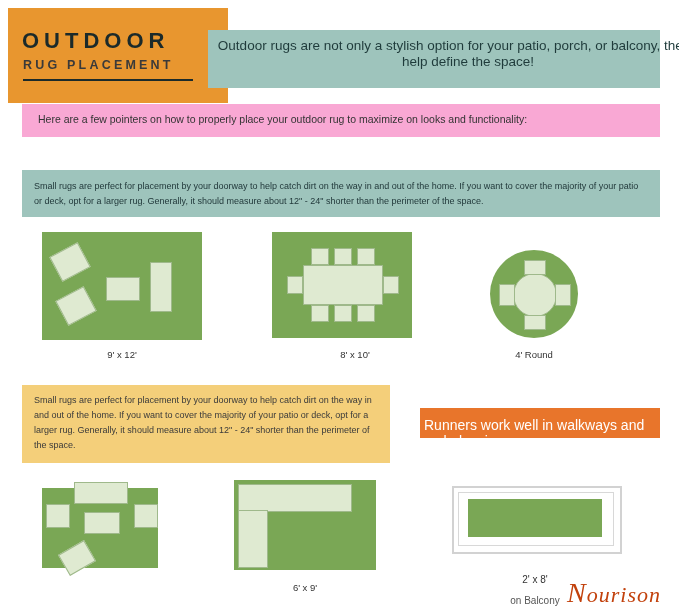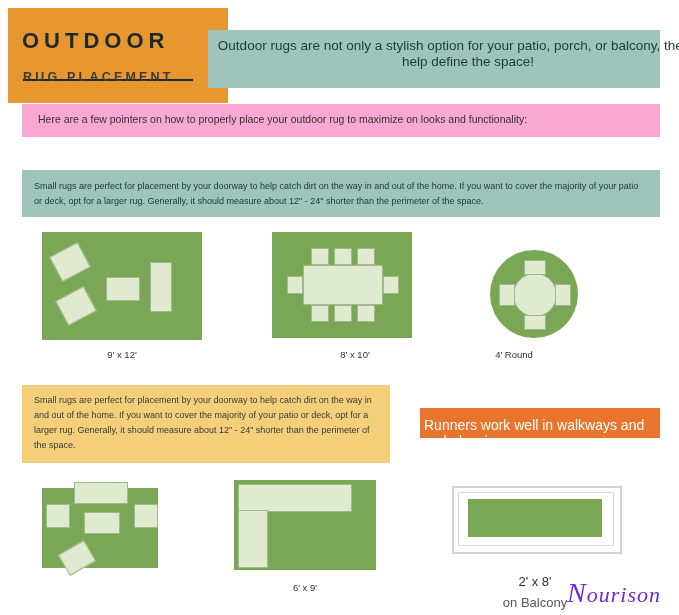--- a/index.html
+++ b/index.html
@@ -15,21 +15,21 @@
   
   .orange-block{
     position:absolute;left:8px;top:8px;width:220px;height:95px;
     background:#e8962f;
   }
   .title-main{
     position:absolute;left:22px;top:28px;
     font-size:22px;font-weight:bold;letter-spacing:5px;color:#1b2a2a;
   }
   .title-sub{
-    position:absolute;left:23px;top:70px;
+    position:absolute;left:23px;top:58px;
     font-size:12.5px;font-weight:bold;letter-spacing:3.2px;color:#3a3a3a;
   }
   .title-rule{
     position:absolute;left:23px;top:79px;width:170px;height:2px;background:#1b2a2a;
   }
 
   .teal-banner{
     position:absolute;left:208px;top:30px;width:452px;height:58px;
     background:#9ec4bc;
   }
@@ -70,21 +70,21 @@
     background:#e8752b;
   }
   .note-runner .txt{
     position:absolute;left:4px;top:9px;color:#ffffff;font-size:14px;
   }
 
   
   .fig-label{
     position:absolute;text-align:center;font-size:9.5px;color:#333;
   }
-  .fig-label.small{font-size:13px;text-align:center;}
+  .fig-label.small{font-size:10px;text-align:center;}
   .sub-label{font-size:7.5px;color:#555;margin-top:10px;}
 
   .rug{position:absolute;background:#7aa755;}
   .rug-round{position:absolute;background:#7aa755;border-radius:50%;}
 
   .furn{position:absolute;background:#dfead1;border:1px solid #9fb98b;}
   .furn-round{position:absolute;background:#dfead1;border:1px solid #9fb98b;border-radius:50%;}
   .rot-l{transform:rotate(-28deg);}
   .rot-l2{transform:rotate(-30deg);}
 
@@ -92,21 +92,21 @@
     position:absolute;background:#ffffff;border:2px solid #d2d2d2;
   }
   .balcony-inner{
     position:absolute;border:1px solid #d8d8d8;background:#ffffff;
   }
 
   
   .logo{
     position:absolute;right:18px;bottom:6px;
     font-family:"Liberation Serif", serif;
-    font-size:22px;font-style:italic;color:#6d28d9;letter-spacing:1px;
+    font-size:22px;font-style:italic;color:#c2410c;letter-spacing:1px;
   }
   .logo .cap{font-size:28px;}
 </style>
 </head>
 <body>
 
 <div class="sheet">
 
   <div class="orange-block"></div>
   <div class="title-main">OUTDOOR</div>
@@ -155,21 +155,21 @@
     <div class="fig-label" style="left:285px;top:349px;width:140px;">8' x 10'</div>
   </div>
 
   <div>
     <div class="rug-round" style="left:490px;top:250px;width:88px;height:88px;"></div>
     <div class="furn-round" style="left:513px;top:273px;width:42px;height:42px;"></div>
     <div class="furn" style="left:499px;top:284px;width:14px;height:20px;"></div>
     <div class="furn" style="left:555px;top:284px;width:14px;height:20px;"></div>
     <div class="furn" style="left:524px;top:260px;width:20px;height:13px;"></div>
     <div class="furn" style="left:524px;top:315px;width:20px;height:13px;"></div>
-    <div class="fig-label" style="left:464px;top:349px;width:100px;">4' Round</div>
+    <div class="fig-label" style="left:484px;top:349px;width:100px;">4' Round</div>
   </div>
 
   <div class="note-mid">
     <div class="txt">Small rugs are perfect for placement by your doorway to help catch dirt on the way in and out of the home. If you want to cover the majority of your patio or deck, opt for a larger rug. Generally, it should measure about 12" - 24" shorter than the perimeter of the space.</div>
   </div>
 
   <div class="note-runner">
     <div class="txt">Runners work well in walkways and on balconies</div>
   </div>
 

